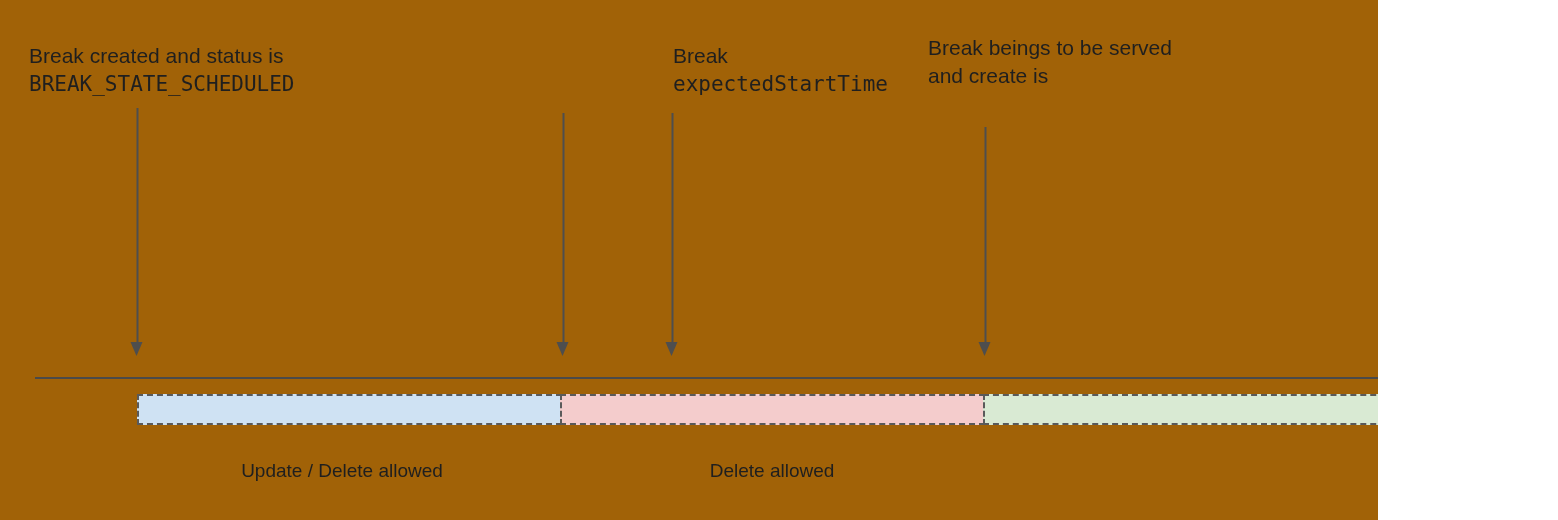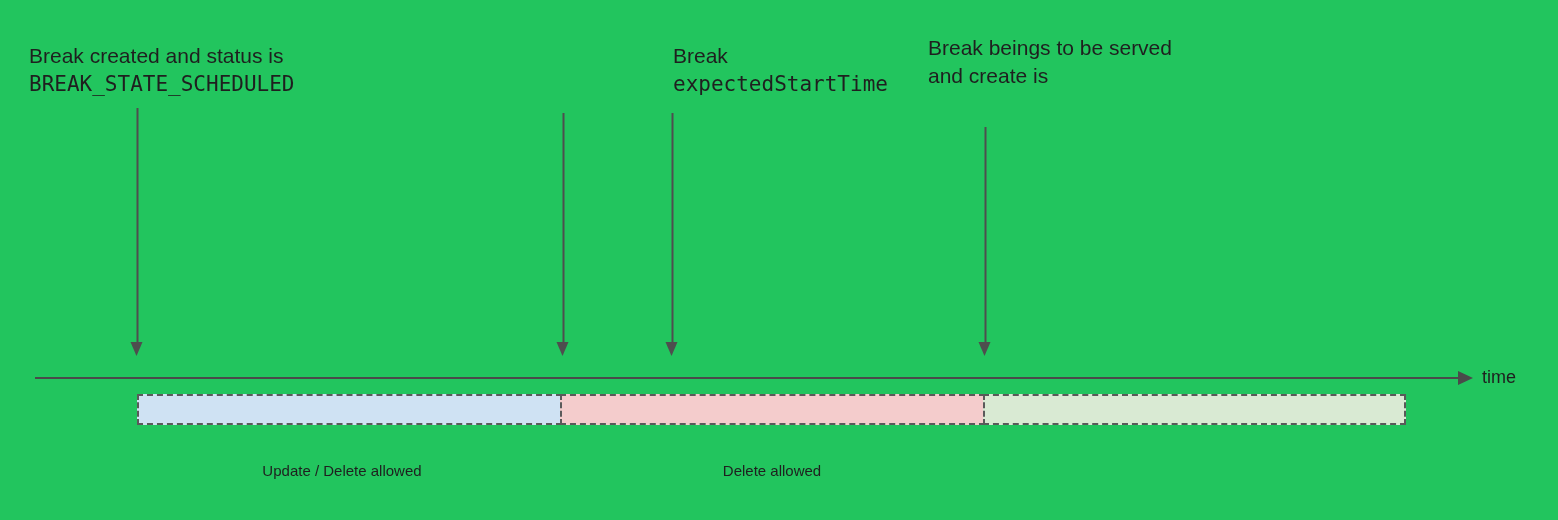--- a/index.html
+++ b/index.html
@@ -1,20 +1,20 @@
 <!DOCTYPE html>
 <html><head>
 <meta charset="utf-8">
 <style>
   html,body{margin:0;padding:0;background:#ffffff;}
   .canvas{
     position:relative;
-    width:1558px;
+    width:1378px;
     height:520px;
-    background:#22c55e;
+    background:#a16207;
     overflow:hidden;
     font-family:"Liberation Sans", sans-serif;
     color:#1f1f1f;
   }
   
   .ann{position:absolute;white-space:nowrap;}
   .ann .sans{
     font-family:"Liberation Sans", sans-serif;
     font-size:21px;
     line-height:28px;
@@ -50,21 +50,21 @@
   }
   
   .seg{
     position:absolute;top:394px;height:31px;
     box-sizing:border-box;
     border:2px dashed #5a5a5a;
   }
   .seg-label{
     position:absolute;top:458px;
     transform:translateX(-50%);
-    font-size:15px;line-height:26px;white-space:nowrap;color:#1f1f1f;text-align:center;
+    font-size:19px;line-height:26px;white-space:nowrap;color:#1f1f1f;text-align:center;
   }
 </style>
 </head>
 <body>
 
 <div class="canvas">
 
   <div class="ann" style="left:29px;top:42px">
     <div class="sans">Break created and status is</div>
     <div class="mono">BREAK_STATE_SCHEDULED</div>

